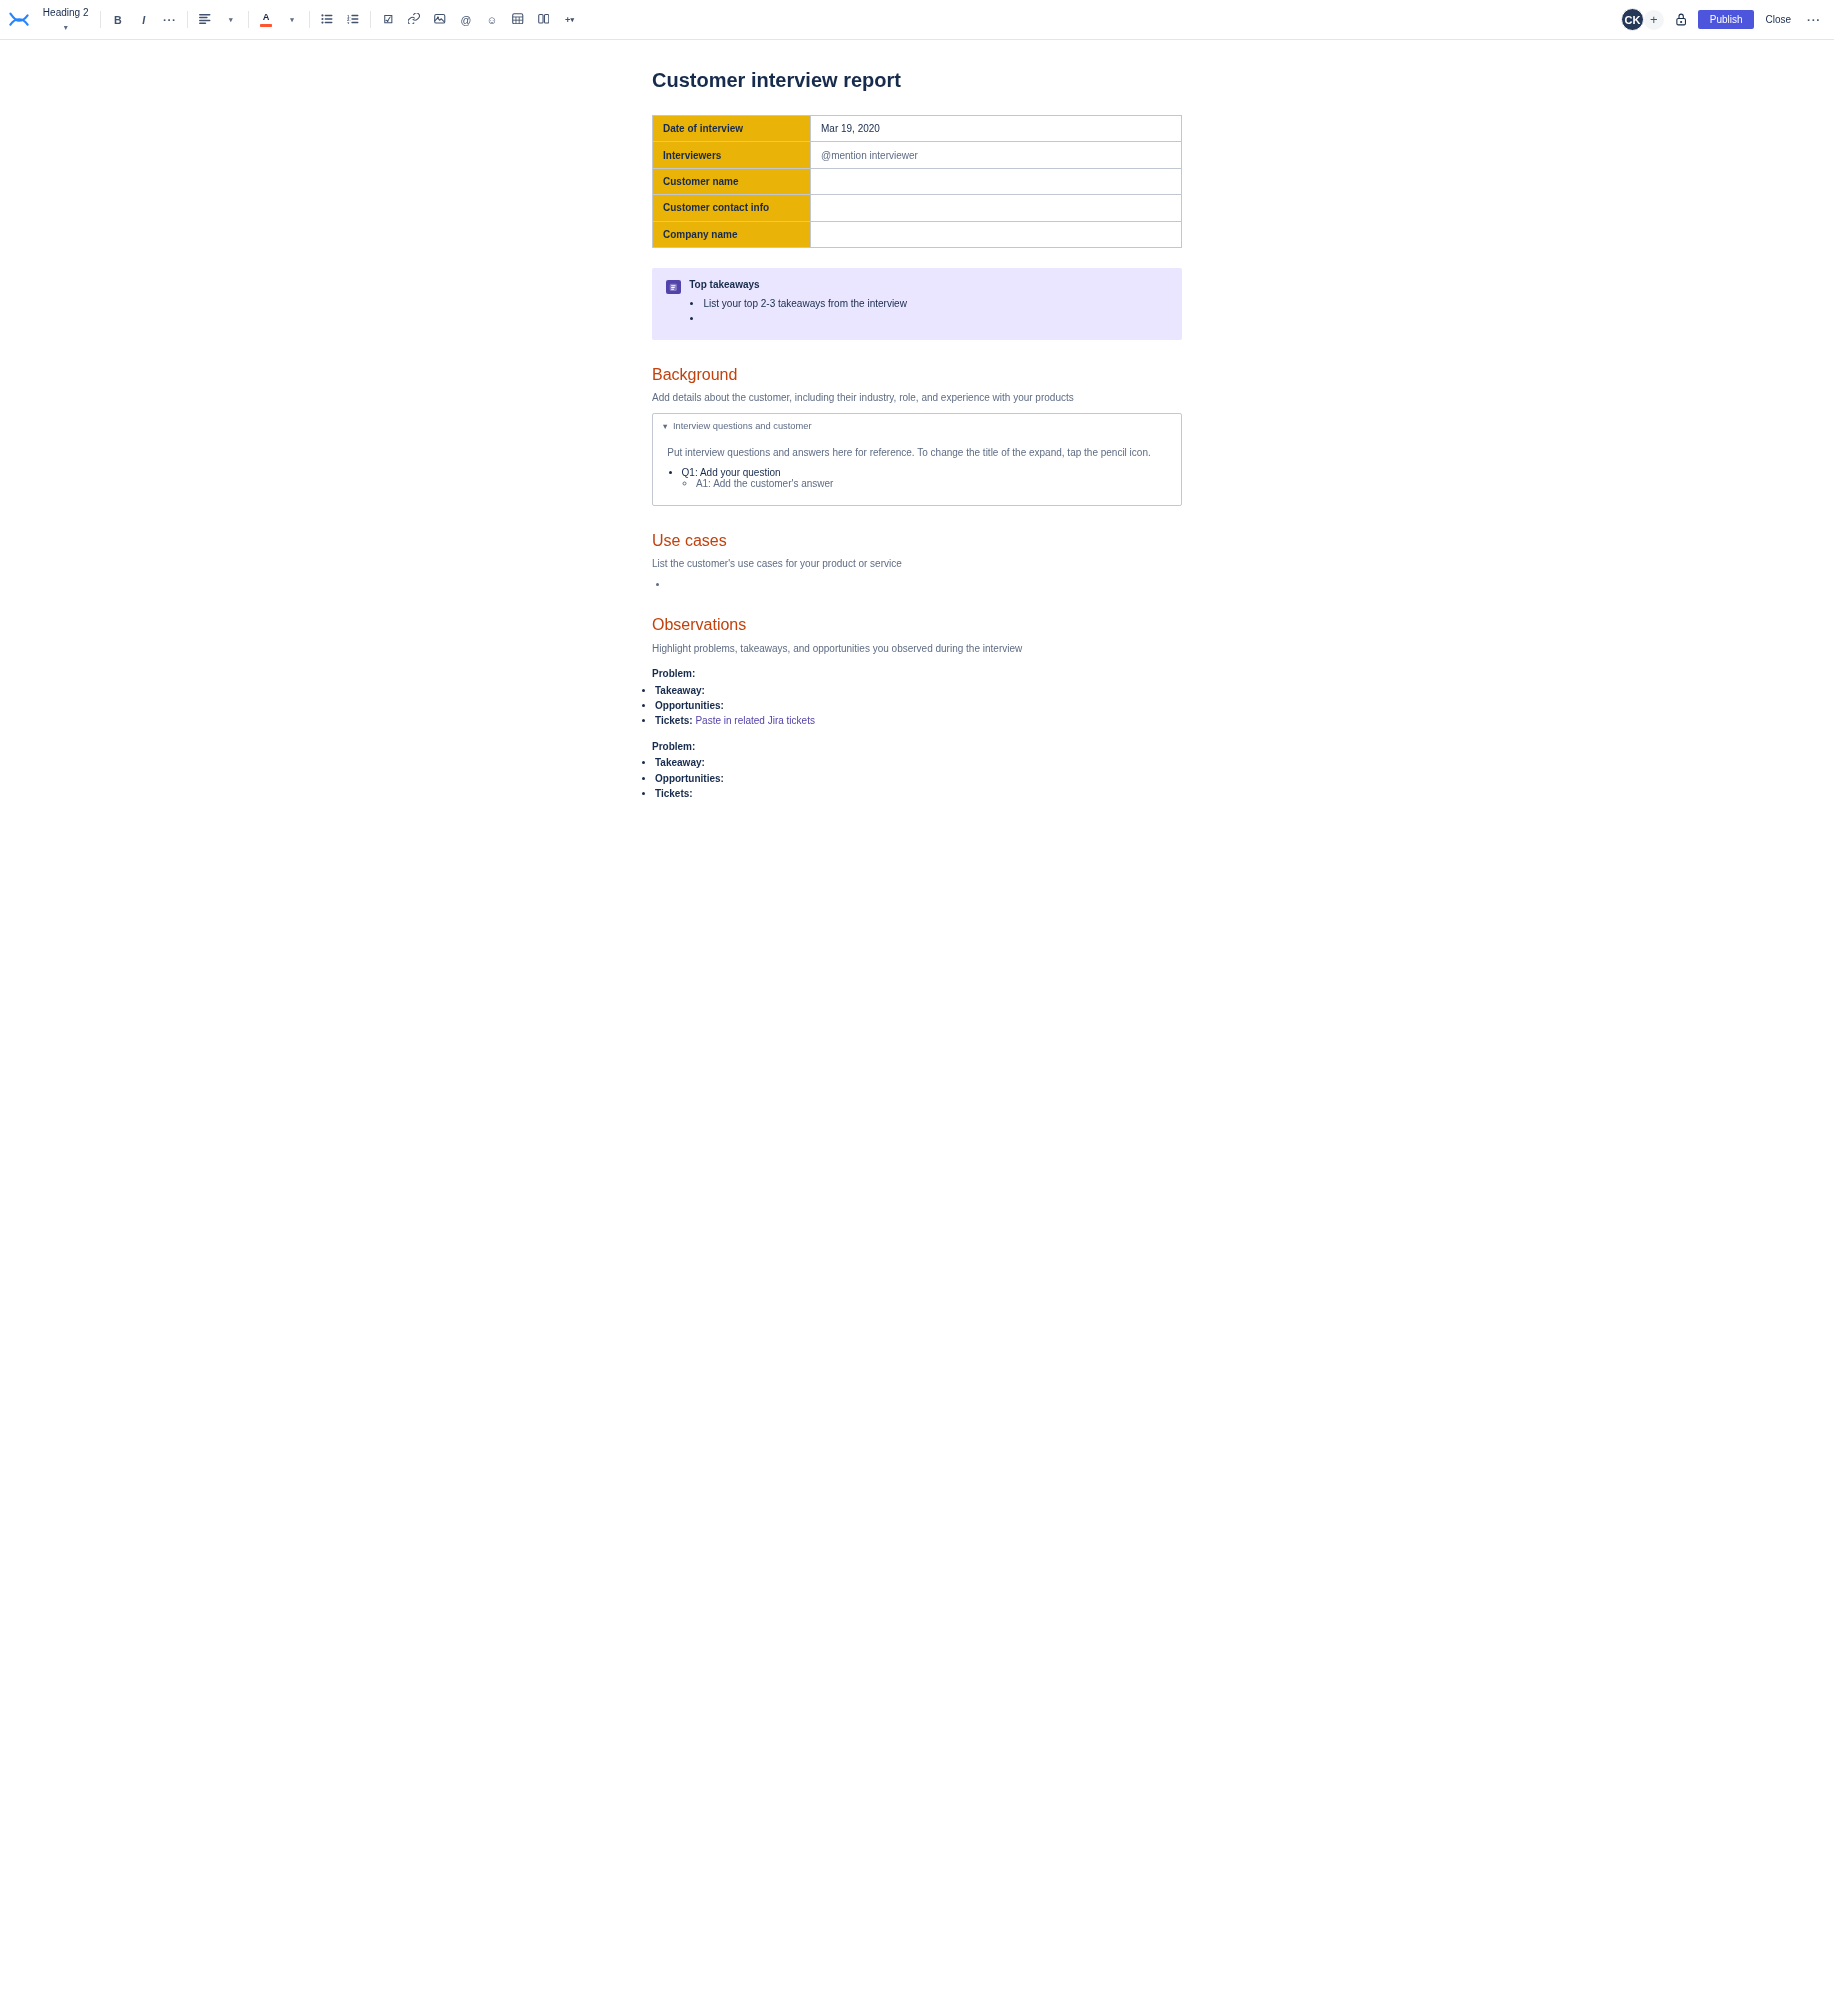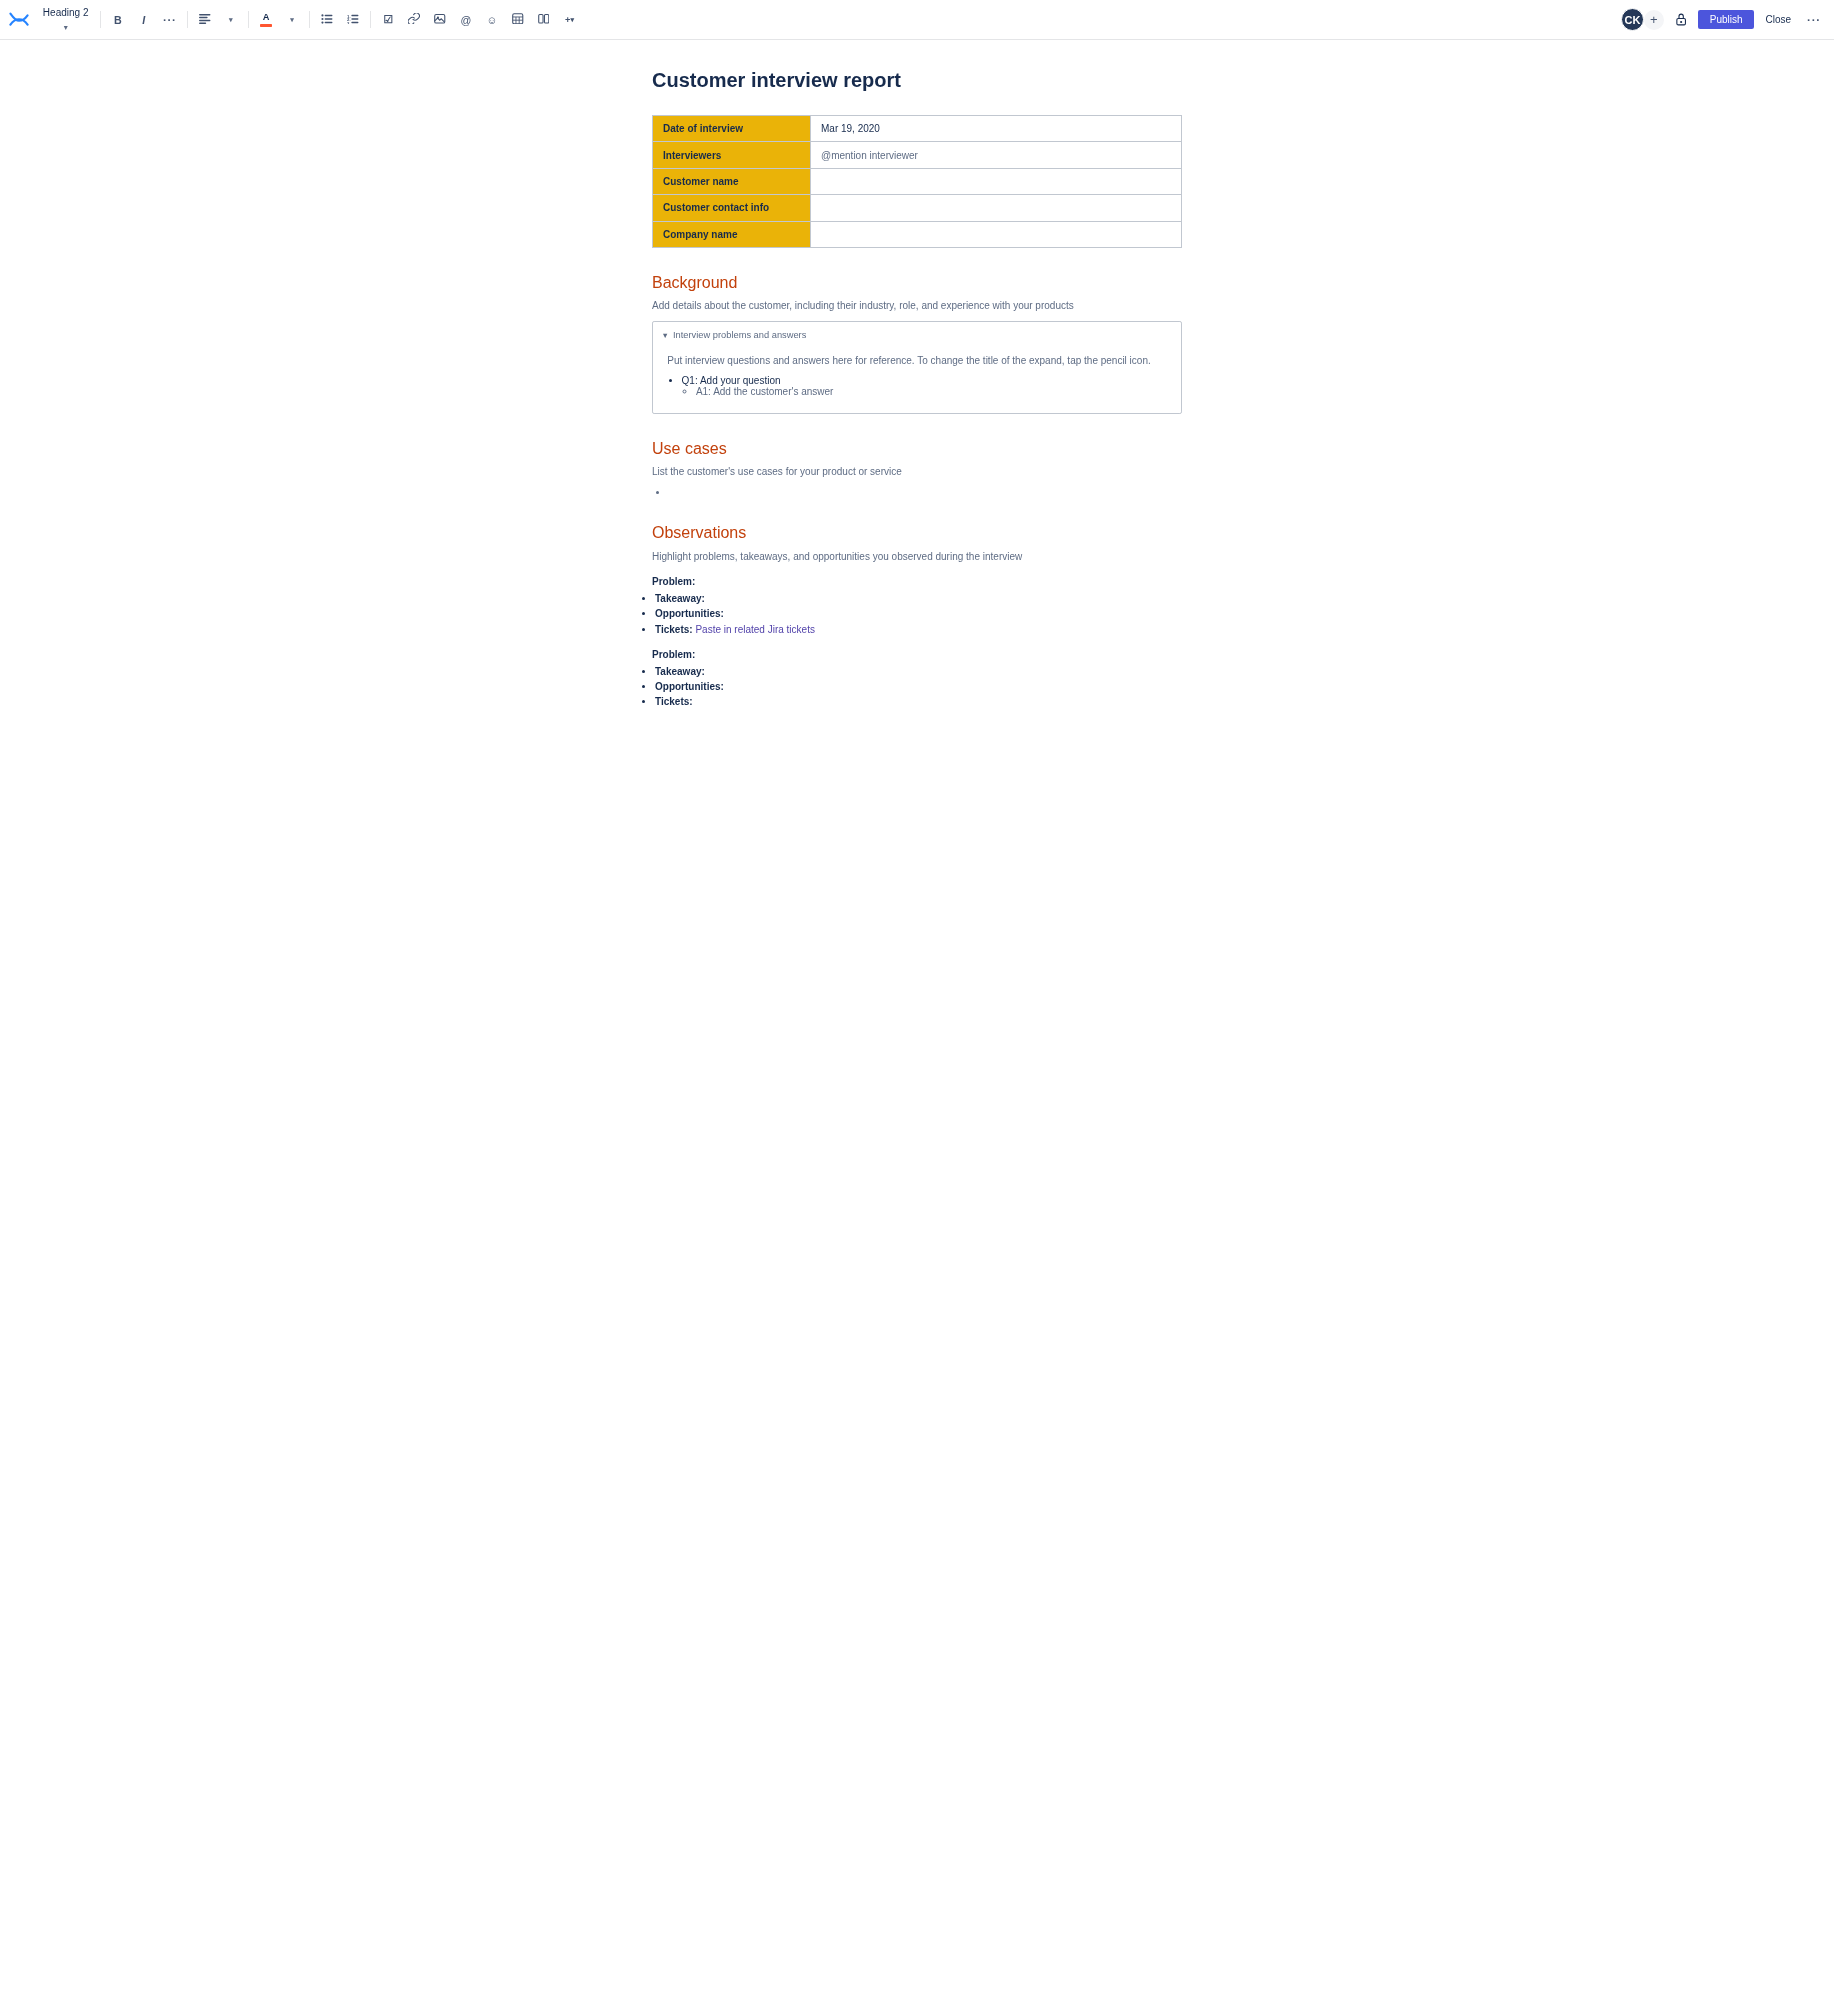--- a/index.html
+++ b/index.html
@@ -485,28 +485,45 @@
         <td>Customer contact info</td>
         <td></td>
       </tr>
       <tr>
         <td>Company name</td>
         <td></td>
       </tr>
     </tbody>
   </table>
 
+  <div class="callout-box">
+    <div class="callout-icon">
+      <svg width="8.6" height="8.6" viewBox="0 0 12 12">
+          <rect x="1" y="1" width="10" height="10" rx="2" fill="white" opacity="0.3"></rect>
+          <rect x="3" y="3" width="6" height="1.5" rx="0.5" fill="white"></rect>
+          <rect x="3" y="5.5" width="5" height="1.5" rx="0.5" fill="white"></rect>
+          <rect x="3" y="8" width="4" height="1.5" rx="0.5" fill="white"></rect>
+        </svg>
+    </div>
+    <div class="callout-content">
+      <div class="callout-title">Top takeaways</div>
+      <ul class="callout-list">
+        <li>List your top 2-3 takeaways from the interview</li>
+        <li></li>
+      </ul>
+    </div>
+  </div>
 
   <h2 class="section-heading">Background</h2>
   <p class="section-subtext">Add details about the customer, including their industry, role, and experience with your products</p>
 
   <div class="expand-block">
     <div class="expand-header">
       <span class="chevron-down" style="font-size:8.6px;"></span>
-      <span>Interview problems and answers</span>
+      <span>Interview questions and customer</span>
     </div>
     <div class="expand-body">
       <p>Put interview questions and answers here for reference. To change the title of the expand, tap the pencil icon.</p>
       <ul class="expand-list">
         <li>Q1: Add your question
           <ul class="expand-sublist">
             <li>A1: Add the customer's answer</li>
           </ul>
         </li>
       </ul>

